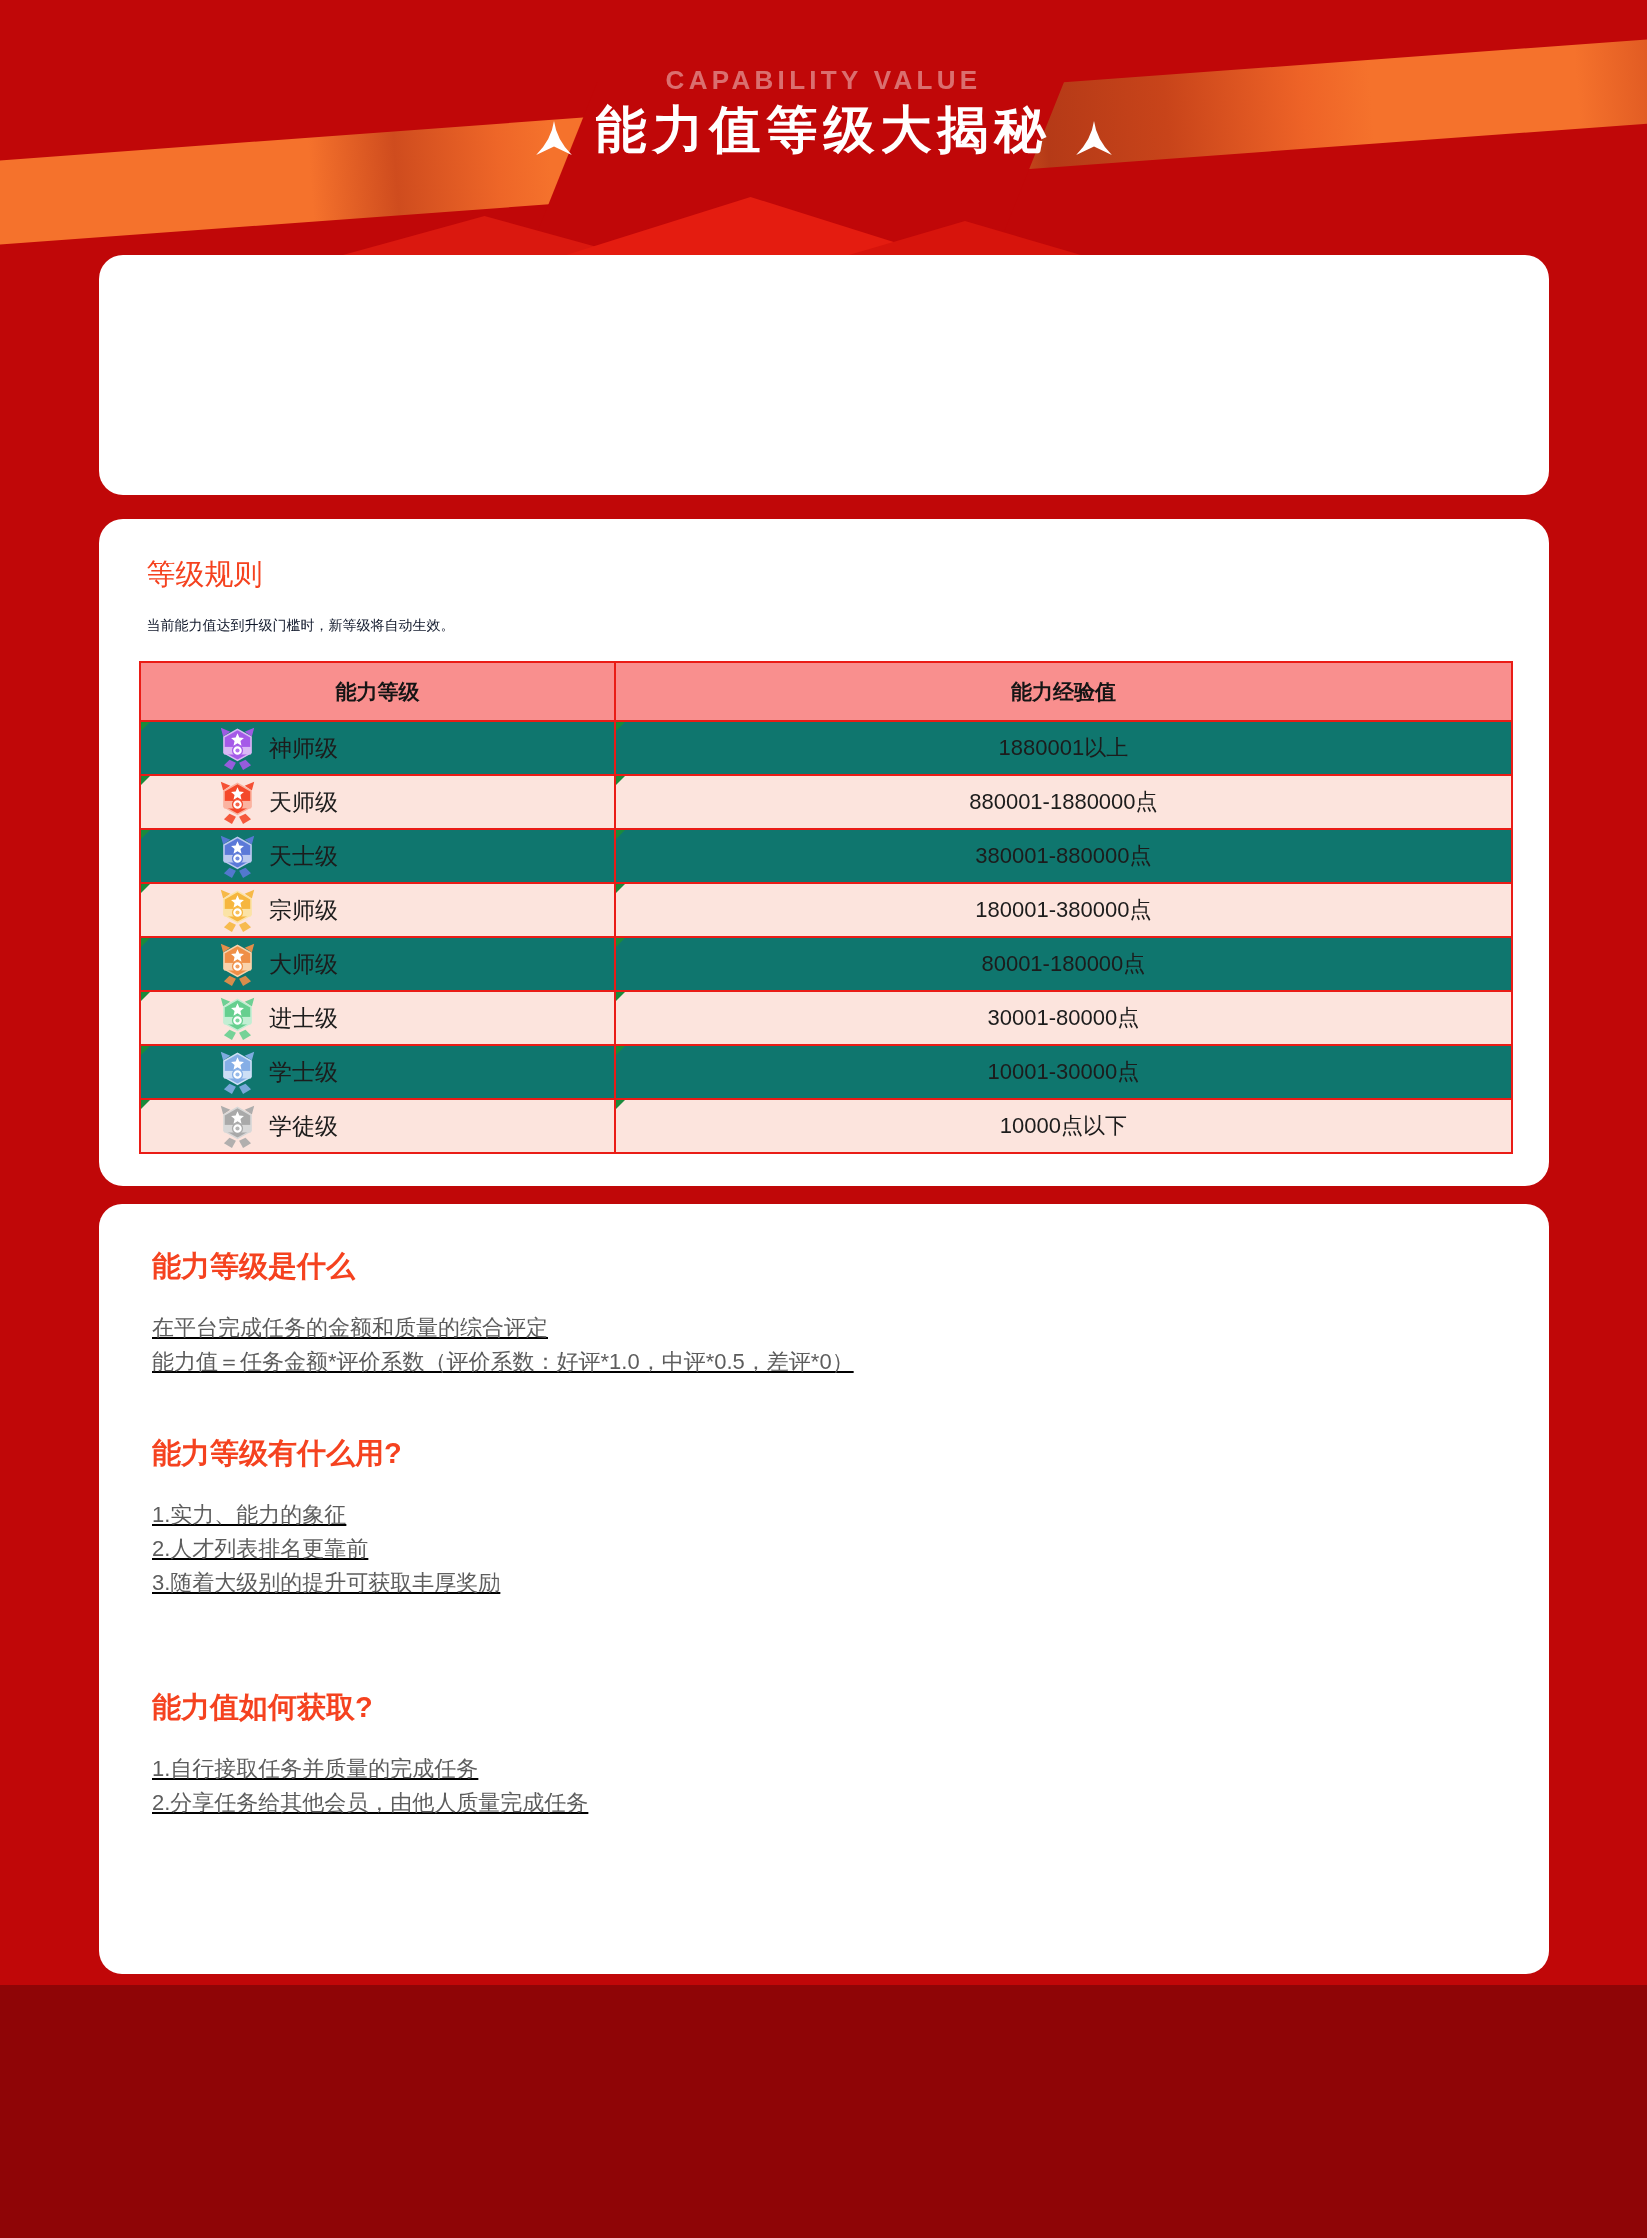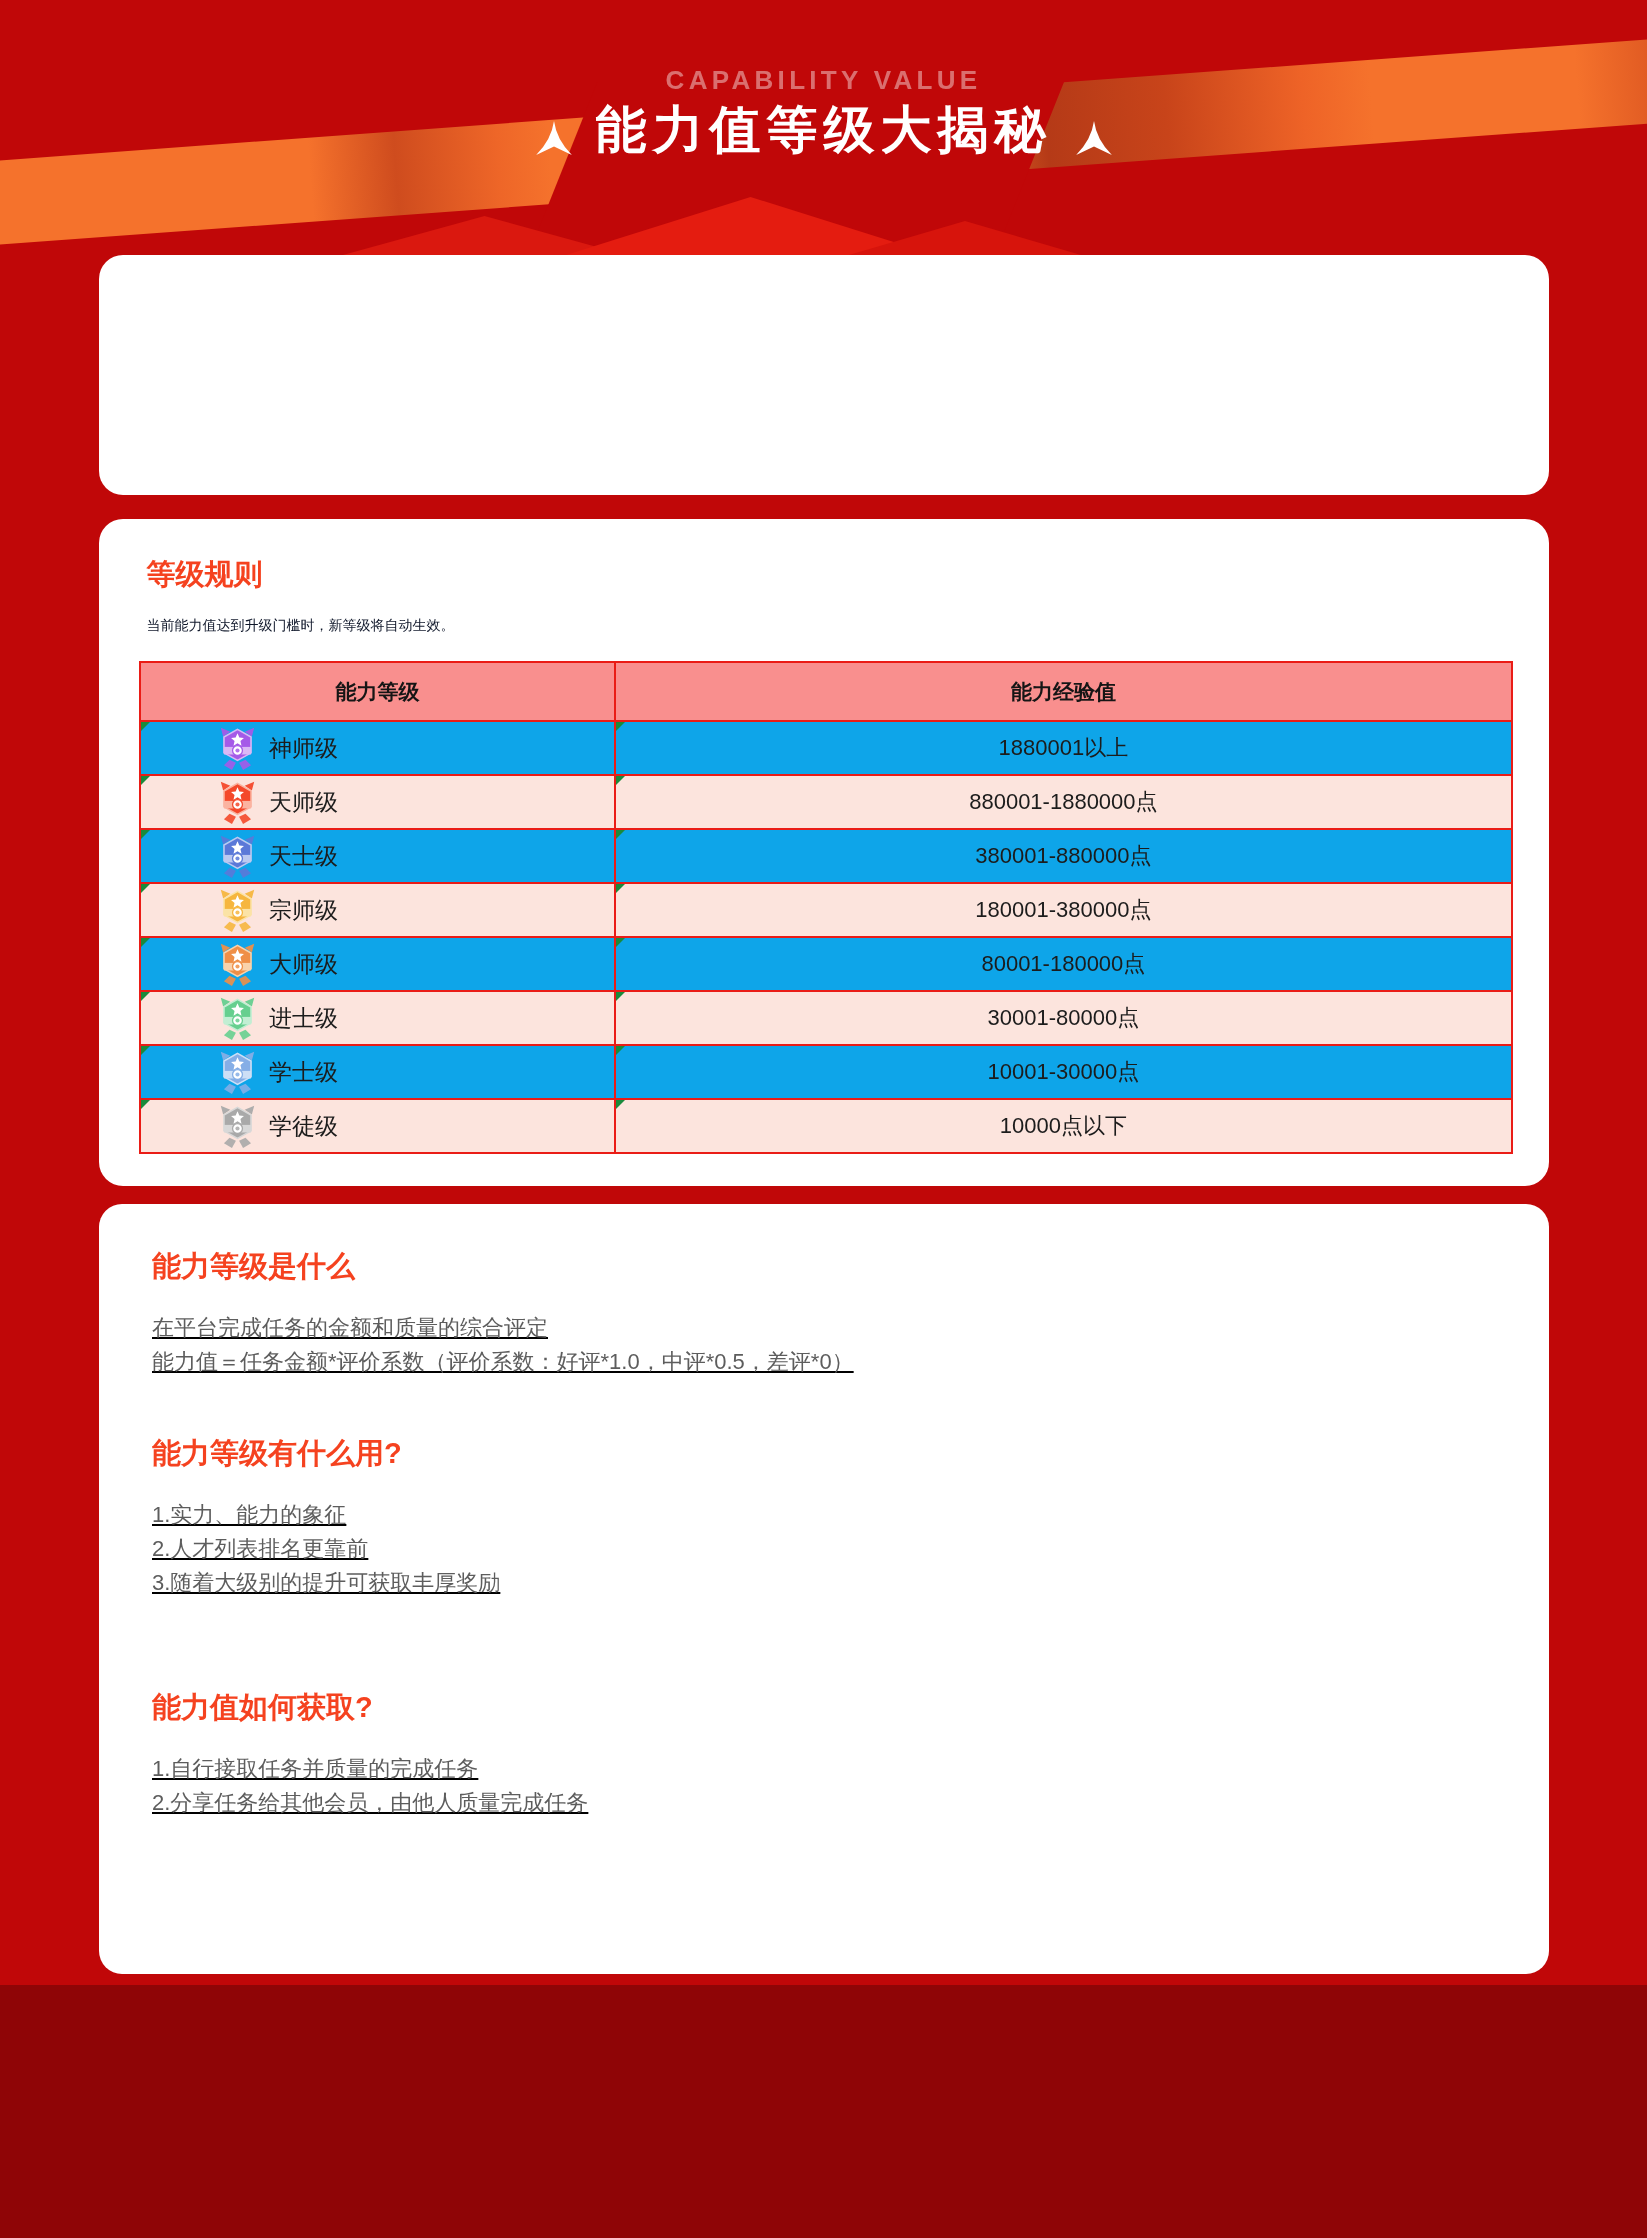--- a/index.html
+++ b/index.html
@@ -25,29 +25,29 @@
   .title-row h1{margin:0;font-size:51px;line-height:57px;font-weight:800;letter-spacing:6px;color:#ffffff;}
   .plane{width:36px;height:34px;margin-bottom:3.4px;flex:0 0 auto;}
 
   
   .card{position:absolute;left:99px;width:1450px;background:#ffffff;border-radius:24px;box-sizing:border-box;z-index:4;}
   .card-empty{top:255px;height:240px;}
   .card-rules{top:519px;height:667px;padding:36px 39px 0 39px;}
   .card-info{top:1204px;height:770px;padding:43px 53px 0 53px;border-radius:23px;}
 
   
-  .rules-heading{margin:0 0 22px 8.6px;font-size:29px;font-weight:700;color:#f5421f;}
+  .rules-heading{margin:0 0 22px 8.6px;font-size:29px;font-weight:400;color:#f5421f;}
   .rules-desc{margin:0 0 26px 8.6px;font-size:14px;color:#0f172a;}
 
   table.levels{border-collapse:collapse;width:1371px;margin-left:0.9px;table-layout:fixed;}
   table.levels th,table.levels td{border:2.6px solid #ea1c16;position:relative;}
   table.levels th{height:55px;background:#f98f8e;font-size:21px;font-weight:700;color:#151515;text-align:center;}
   table.levels col.c1{width:475px;}
   table.levels col.c2{width:897px;}
-  table.levels td{height:50px;font-size:22px;color:#1c1c1c;text-align:center;background:#0ea5e9;}
+  table.levels td{height:50px;font-size:22px;color:#1c1c1c;text-align:center;background:#0f766e;}
   table.levels tbody tr:nth-child(even) td{background:#fce4dd;}
   table.levels tbody td::before{content:'';position:absolute;top:0;left:0;
       border-top:9.4px solid #1a8a3c;border-right:9.4px solid transparent;}
   .cell-level{display:flex;align-items:center;padding-left:76px;gap:12px;}
   .badge{width:39px;height:43px;flex:0 0 auto;}
   .lvl-name{font-size:23px;color:#1c1c1c;}
 
   
   .sec h2{margin:0;font-size:29px;font-weight:800;color:#f5421f;}
   .sec .lines{margin-top:24px;text-decoration:underline;}

